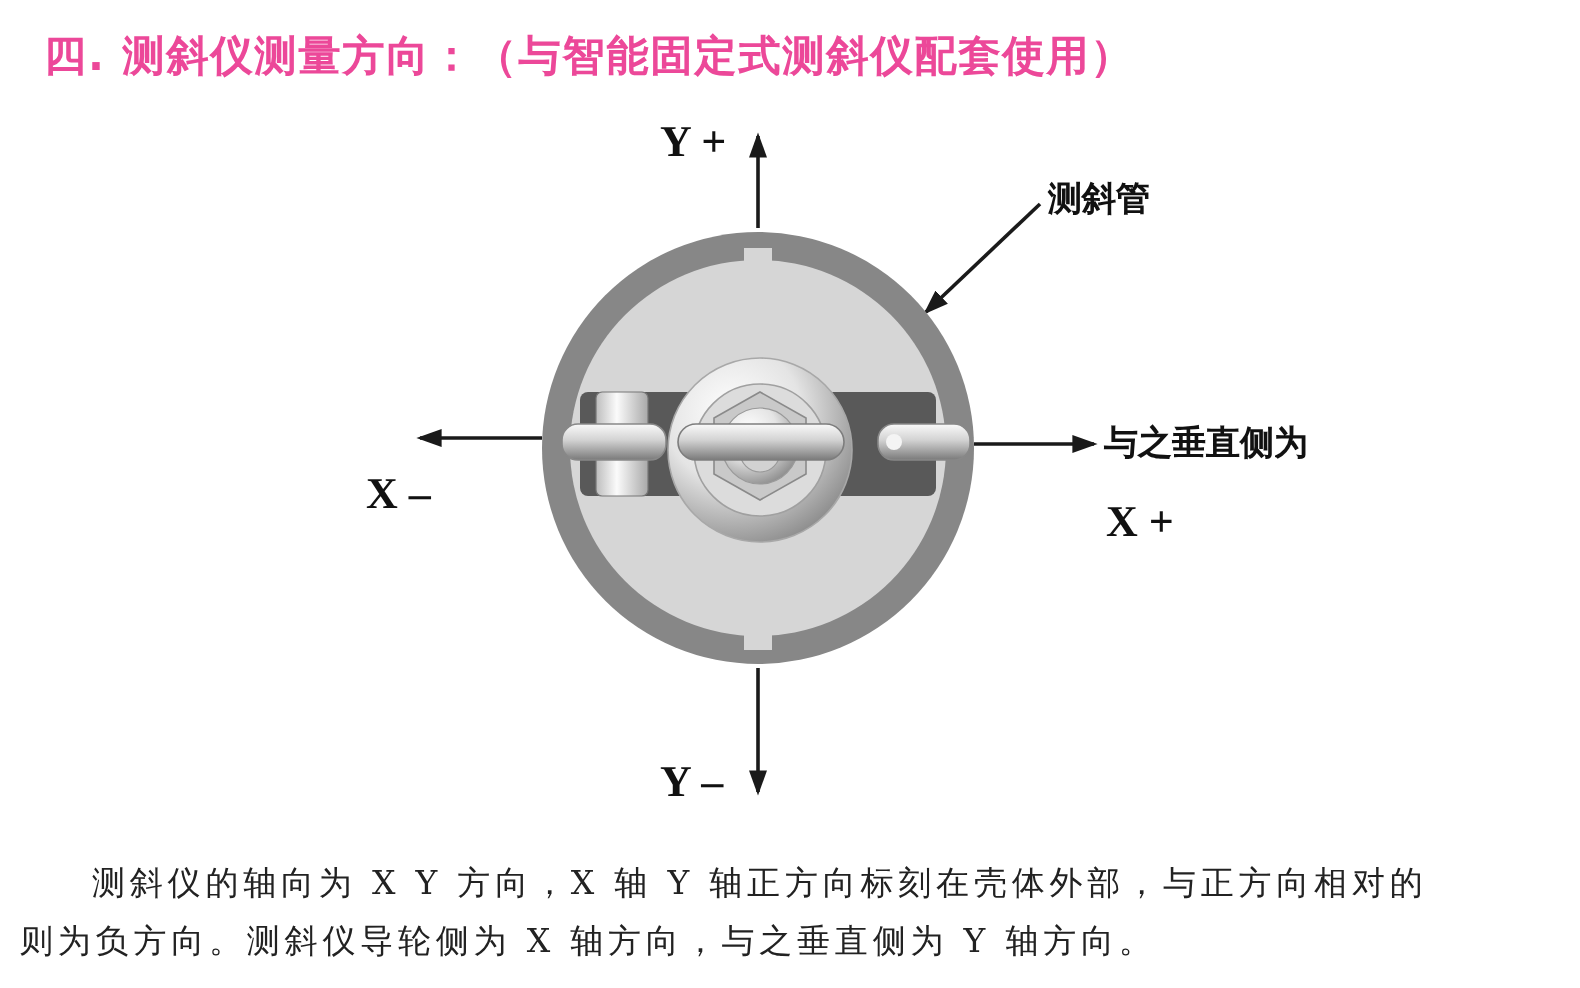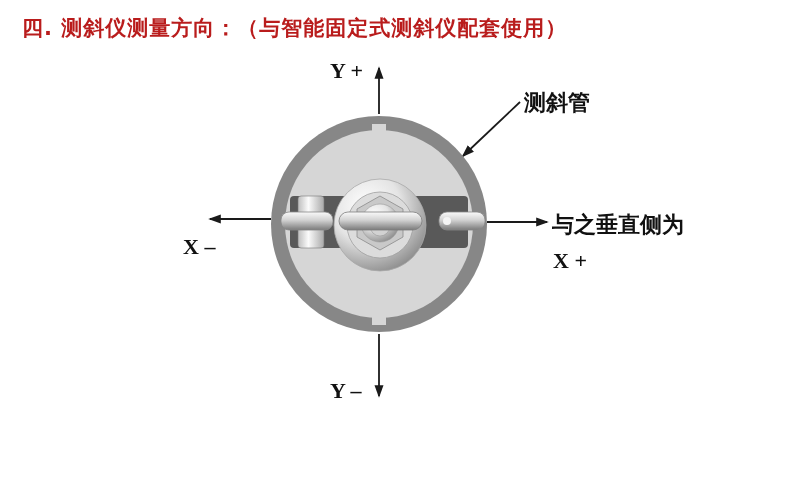--- a/index.html
+++ b/index.html
@@ -1,23 +1,23 @@
 <!DOCTYPE html>
 <html><head>
 <meta charset="utf-8">
 <style>
   html, body { margin: 0; padding: 0; background: #ffffff; }
   body { width: 790px; height: 494px; position: relative; overflow: hidden;
          font-family: "DejaVu Sans", "Liberation Sans", sans-serif; }
   .title { position: absolute; left: 22px; top: 14px; font-size: 21px; font-weight: bold;
-           color: #b91c1c; letter-spacing: 1px; white-space: nowrap; }
+           color: #ec4899; letter-spacing: 1px; white-space: nowrap; }
   .diagram { position: absolute; left: 0; top: 0; width: 790px; height: 420px; }
   .lbl { position: absolute; font-weight: bold; color: #111; white-space: nowrap; }
   .axis-lbl { font-family: "Liberation Serif", "DejaVu Serif", serif; font-size: 22px; }
-  .cn-lbl { font-size: 22px; }
+  .cn-lbl { font-size: 17px; }
   .para { position: absolute; left: 10px; top: 427px; width: 775px; font-size: 16.5px;
           line-height: 29px; color: #222; font-family: "DejaVu Serif", "Liberation Serif", serif;
           letter-spacing: 2.4px; }
   .para p { margin: 0; }
   .para .indent { text-indent: 36px; }
 </style>
 </head>
 <body>
 
 <div class="title">四. 测斜仪测量方向：（与智能固定式测斜仪配套使用）</div>
@@ -91,13 +91,15 @@
 </svg>
 
 <div class="lbl axis-lbl" style="left:330px; top:58px;">Y +</div>
 <div class="lbl axis-lbl" style="left:330px; top:378px;">Y –</div>
 <div class="lbl axis-lbl" style="left:183px; top:234px;">X –</div>
 <div class="lbl axis-lbl" style="left:553px; top:248px;">X +</div>
 <div class="lbl cn-lbl" style="left:524px; top:88px;">测斜管</div>
 <div class="lbl cn-lbl" style="left:552px; top:210px;">与之垂直侧为</div>
 
 <div class="para">
+  <p class="indent">测斜仪的轴向为 X Y 方向，X 轴 Y 轴正方向标刻在壳体外部，与正方向相对的</p>
+  <p>则为负方向。测斜仪导轮侧为 X 轴方向，与之垂直侧为 Y 轴方向。</p>
 </div>
 
 </body></html>

